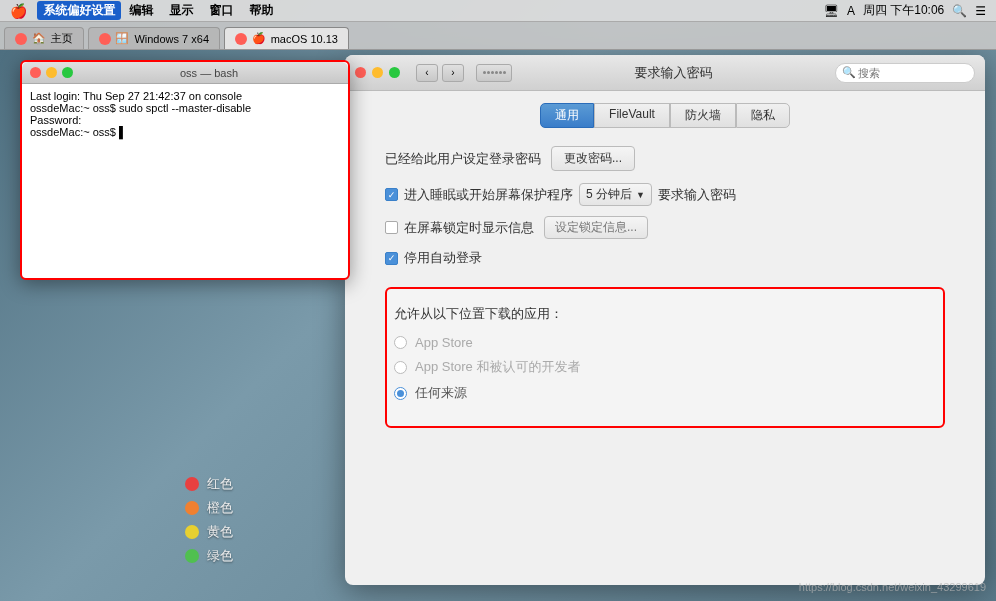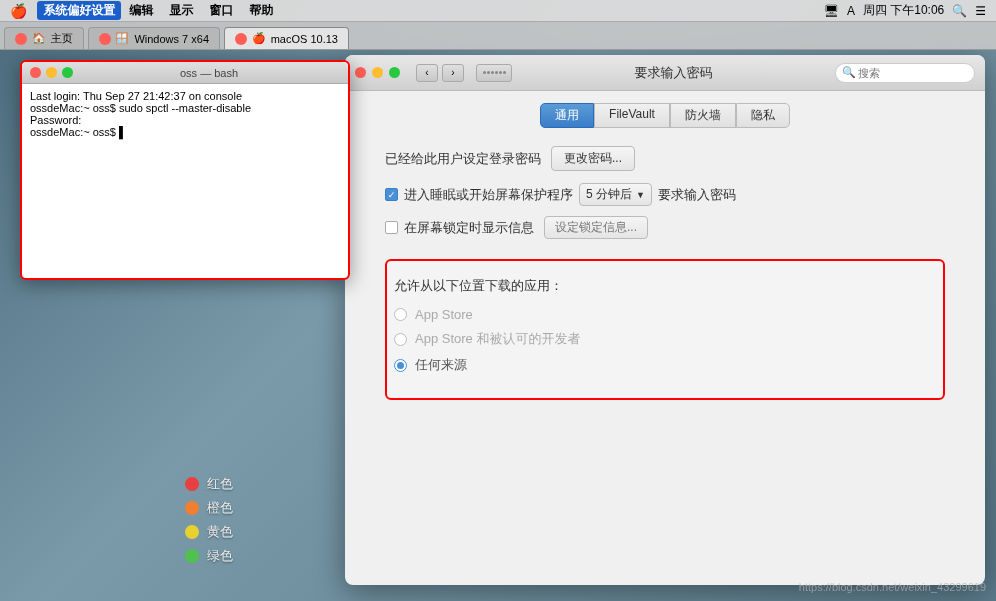--- a/index.html
+++ b/index.html
@@ -531,20 +531,24 @@
       </div>
       <span>要求输入密码</span>
     </div>
 
     <div class="checkbox-row">
       <div class="checkbox"></div>
       <span>在屏幕锁定时显示信息</span>
       <button class="prefs-sub-button">设定锁定信息...</button>
     </div>
 
+    <div class="checkbox-row">
+      <div class="checkbox checked"></div>
+      <span>停用自动登录</span>
+    </div>
 
     <div class="permission-box">
       <div class="permission-title">允许从以下位置下载的应用：</div>
 
       <div class="radio-row">
         <div class="radio"></div>
         <span class="radio-label disabled">App Store</span>
       </div>
 
       <div class="radio-row">

